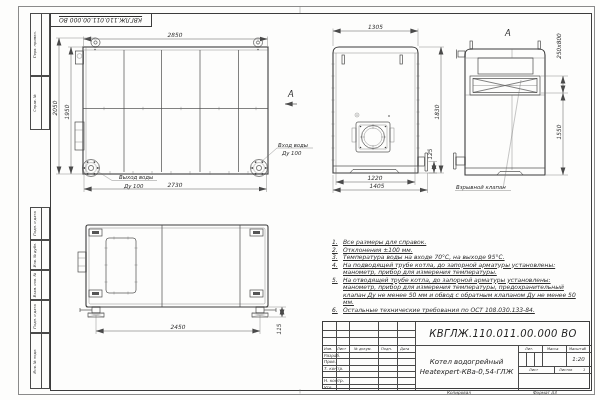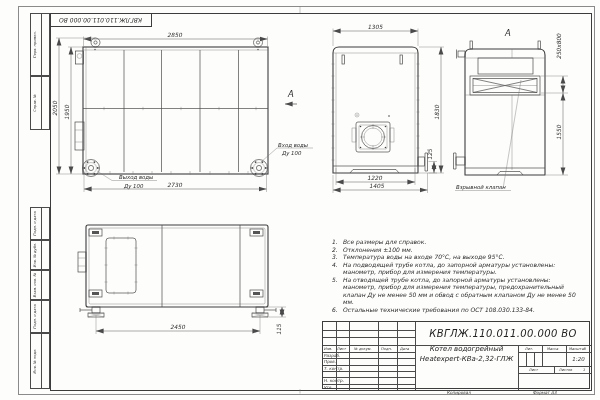--- a/index.html
+++ b/index.html
@@ -1,18 +1,18 @@
 <!DOCTYPE html>
 <html><head>
 <meta charset="utf-8">
 <style>
   html,body{margin:0;padding:0;background:#e8e8e8;}
   .page{position:relative;width:600px;height:400px;background:#fdfdfc;overflow:hidden;
         font-family:"DejaVu Sans",sans-serif;color:#2e2e2e;}
-  .abs{position:absolute;}
+  .abs{position:absolute;text-decoration:underline;}
   .border-outer{left:18px;top:6px;width:575px;height:387px;border:0.7px solid #8a8a8a;}
   .frame{left:50px;top:13px;width:540px;height:376px;border:1.2px solid #3c3c3c;}
   svg{position:absolute;left:0;top:0;}
   .thick{stroke:#3c3c3c;stroke-width:1.1;fill:none}
   .med{stroke:#4a4a4a;stroke-width:0.7;fill:none}
   .thin{stroke:#6f6f6f;stroke-width:0.4;fill:none}
   .dim{stroke:#5a5a5a;stroke-width:0.5;fill:none}
   .dt{font:italic 5.8px "DejaVu Sans",sans-serif;fill:#2e2e2e;text-anchor:middle}
   .lbl{font:italic 5.4px "DejaVu Sans",sans-serif;fill:#2e2e2e}
   .viewlab{font:italic 8.5px "DejaVu Sans",sans-serif;fill:#2e2e2e;text-anchor:middle}
@@ -32,21 +32,21 @@
   .ntext{flex:1;}
   
   .tb{left:322px;top:321px;width:268px;height:68px;border:1.2px solid #3c3c3c;box-sizing:border-box;}
   .vl{position:absolute;width:0;border-left:0.7px solid #4a4a4a;}
   .hl{position:absolute;height:0;border-top:0.7px solid #4a4a4a;}
   .tbt{position:absolute;font:italic 3.6px "DejaVu Sans",sans-serif;color:#333;white-space:nowrap;}
   .tbr{position:absolute;font:italic 4.2px "DejaVu Sans",sans-serif;color:#333;white-space:nowrap;}
   .docnum{position:absolute;left:92px;top:0;width:176px;height:23px;display:flex;align-items:center;justify-content:center;
           font:italic 10px "DejaVu Sans",sans-serif;letter-spacing:0.4px;color:#222;}
   .prodname{position:absolute;left:92px;top:23px;width:103px;height:45px;display:flex;flex-direction:column;
-            align-items:center;font:italic 7px "DejaVu Sans",sans-serif;line-height:9.5px;color:#222;text-align:center;}
+            align-items:center;justify-content:center;font:italic 7px "DejaVu Sans",sans-serif;line-height:9.5px;color:#222;text-align:center;}
   .scaleval{position:absolute;left:243px;top:30px;width:25px;height:14px;display:flex;align-items:center;justify-content:center;
             font:italic 5.5px "DejaVu Sans",sans-serif;}
   .logo{position:absolute;left:195px;top:51px;width:73px;height:17px;display:flex;align-items:center;justify-content:center;gap:2px;}
   .logosq{width:7px;height:7px;background:#111;}
   .logotxt{font:bold 8px "DejaVu Sans",sans-serif;color:#111;letter-spacing:-0.5px;}
   .company{display:flex;flex-direction:column;font:3px "DejaVu Sans",sans-serif;color:#444;line-height:3.6px;}
   .strip{position:absolute;font:italic 4.2px "DejaVu Sans",sans-serif;color:#333;}
 </style>
 </head>
 <body>
@@ -444,21 +444,21 @@
 
     <span class="tbr" style="left:1px;top:31px;">Разраб.</span>
     <span class="tbr" style="left:1px;top:37.3px;">Пров.</span>
     <span class="tbr" style="left:1px;top:43.7px;">Т. контр.</span>
     <span class="tbr" style="left:1px;top:56.3px;">Н. контр.</span>
     <span class="tbr" style="left:1px;top:62.7px;">Утв.</span>
 
     <div class="docnum">КВГЛЖ.110.011.00.000 ВО</div>
     <div class="prodname">
       <span>Котел водогрейный</span>
-      <span>Heatexpert-КВа-2,32-ГЛЖ</span>
+      <span>Heatexpert-КВа-0,54-ГЛЖ</span>
     </div>
 
     <span class="tbt" style="left:202px;top:24.5px;">Лит.</span>
     <span class="tbt" style="left:224px;top:24.5px;">Масса</span>
     <span class="tbt" style="left:246px;top:24.5px;">Масштаб</span>
     <div class="scaleval">1:20</div>
 
     <span class="tbt" style="left:206px;top:45.5px;">Лист</span>
     <span class="tbt" style="left:236px;top:45.5px;">Листов</span>
     <span class="tbt" style="left:260px;top:45.5px;">1</span>

